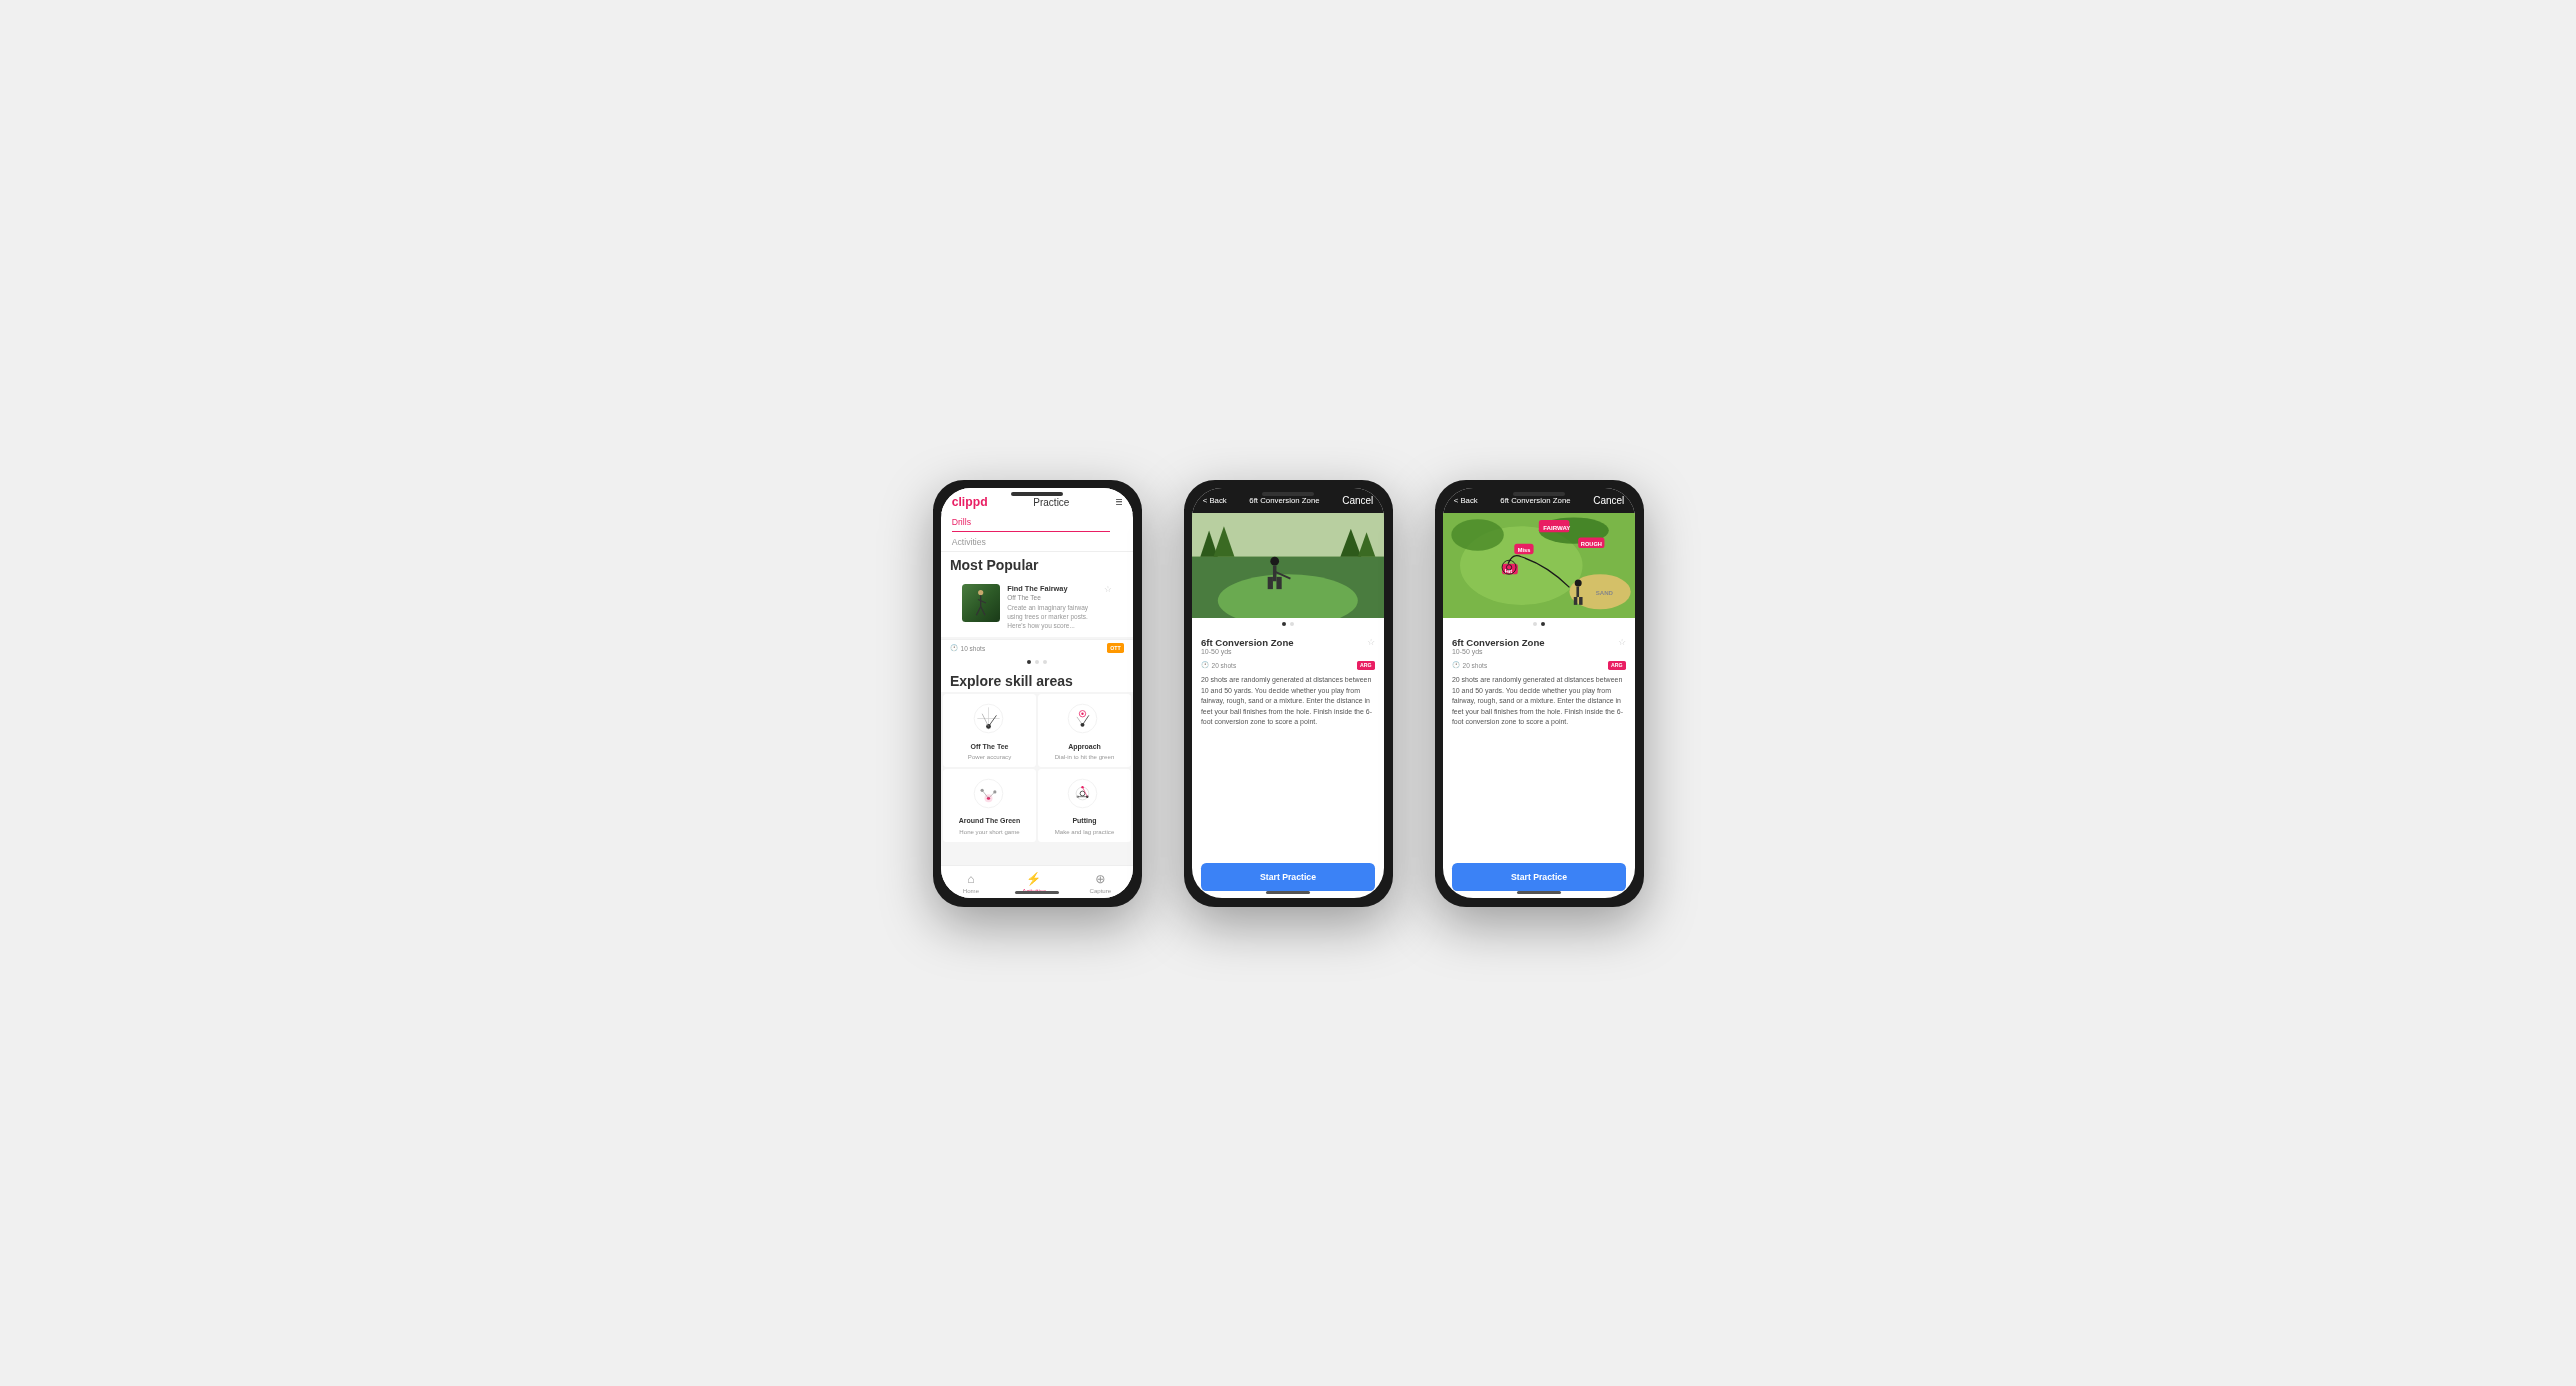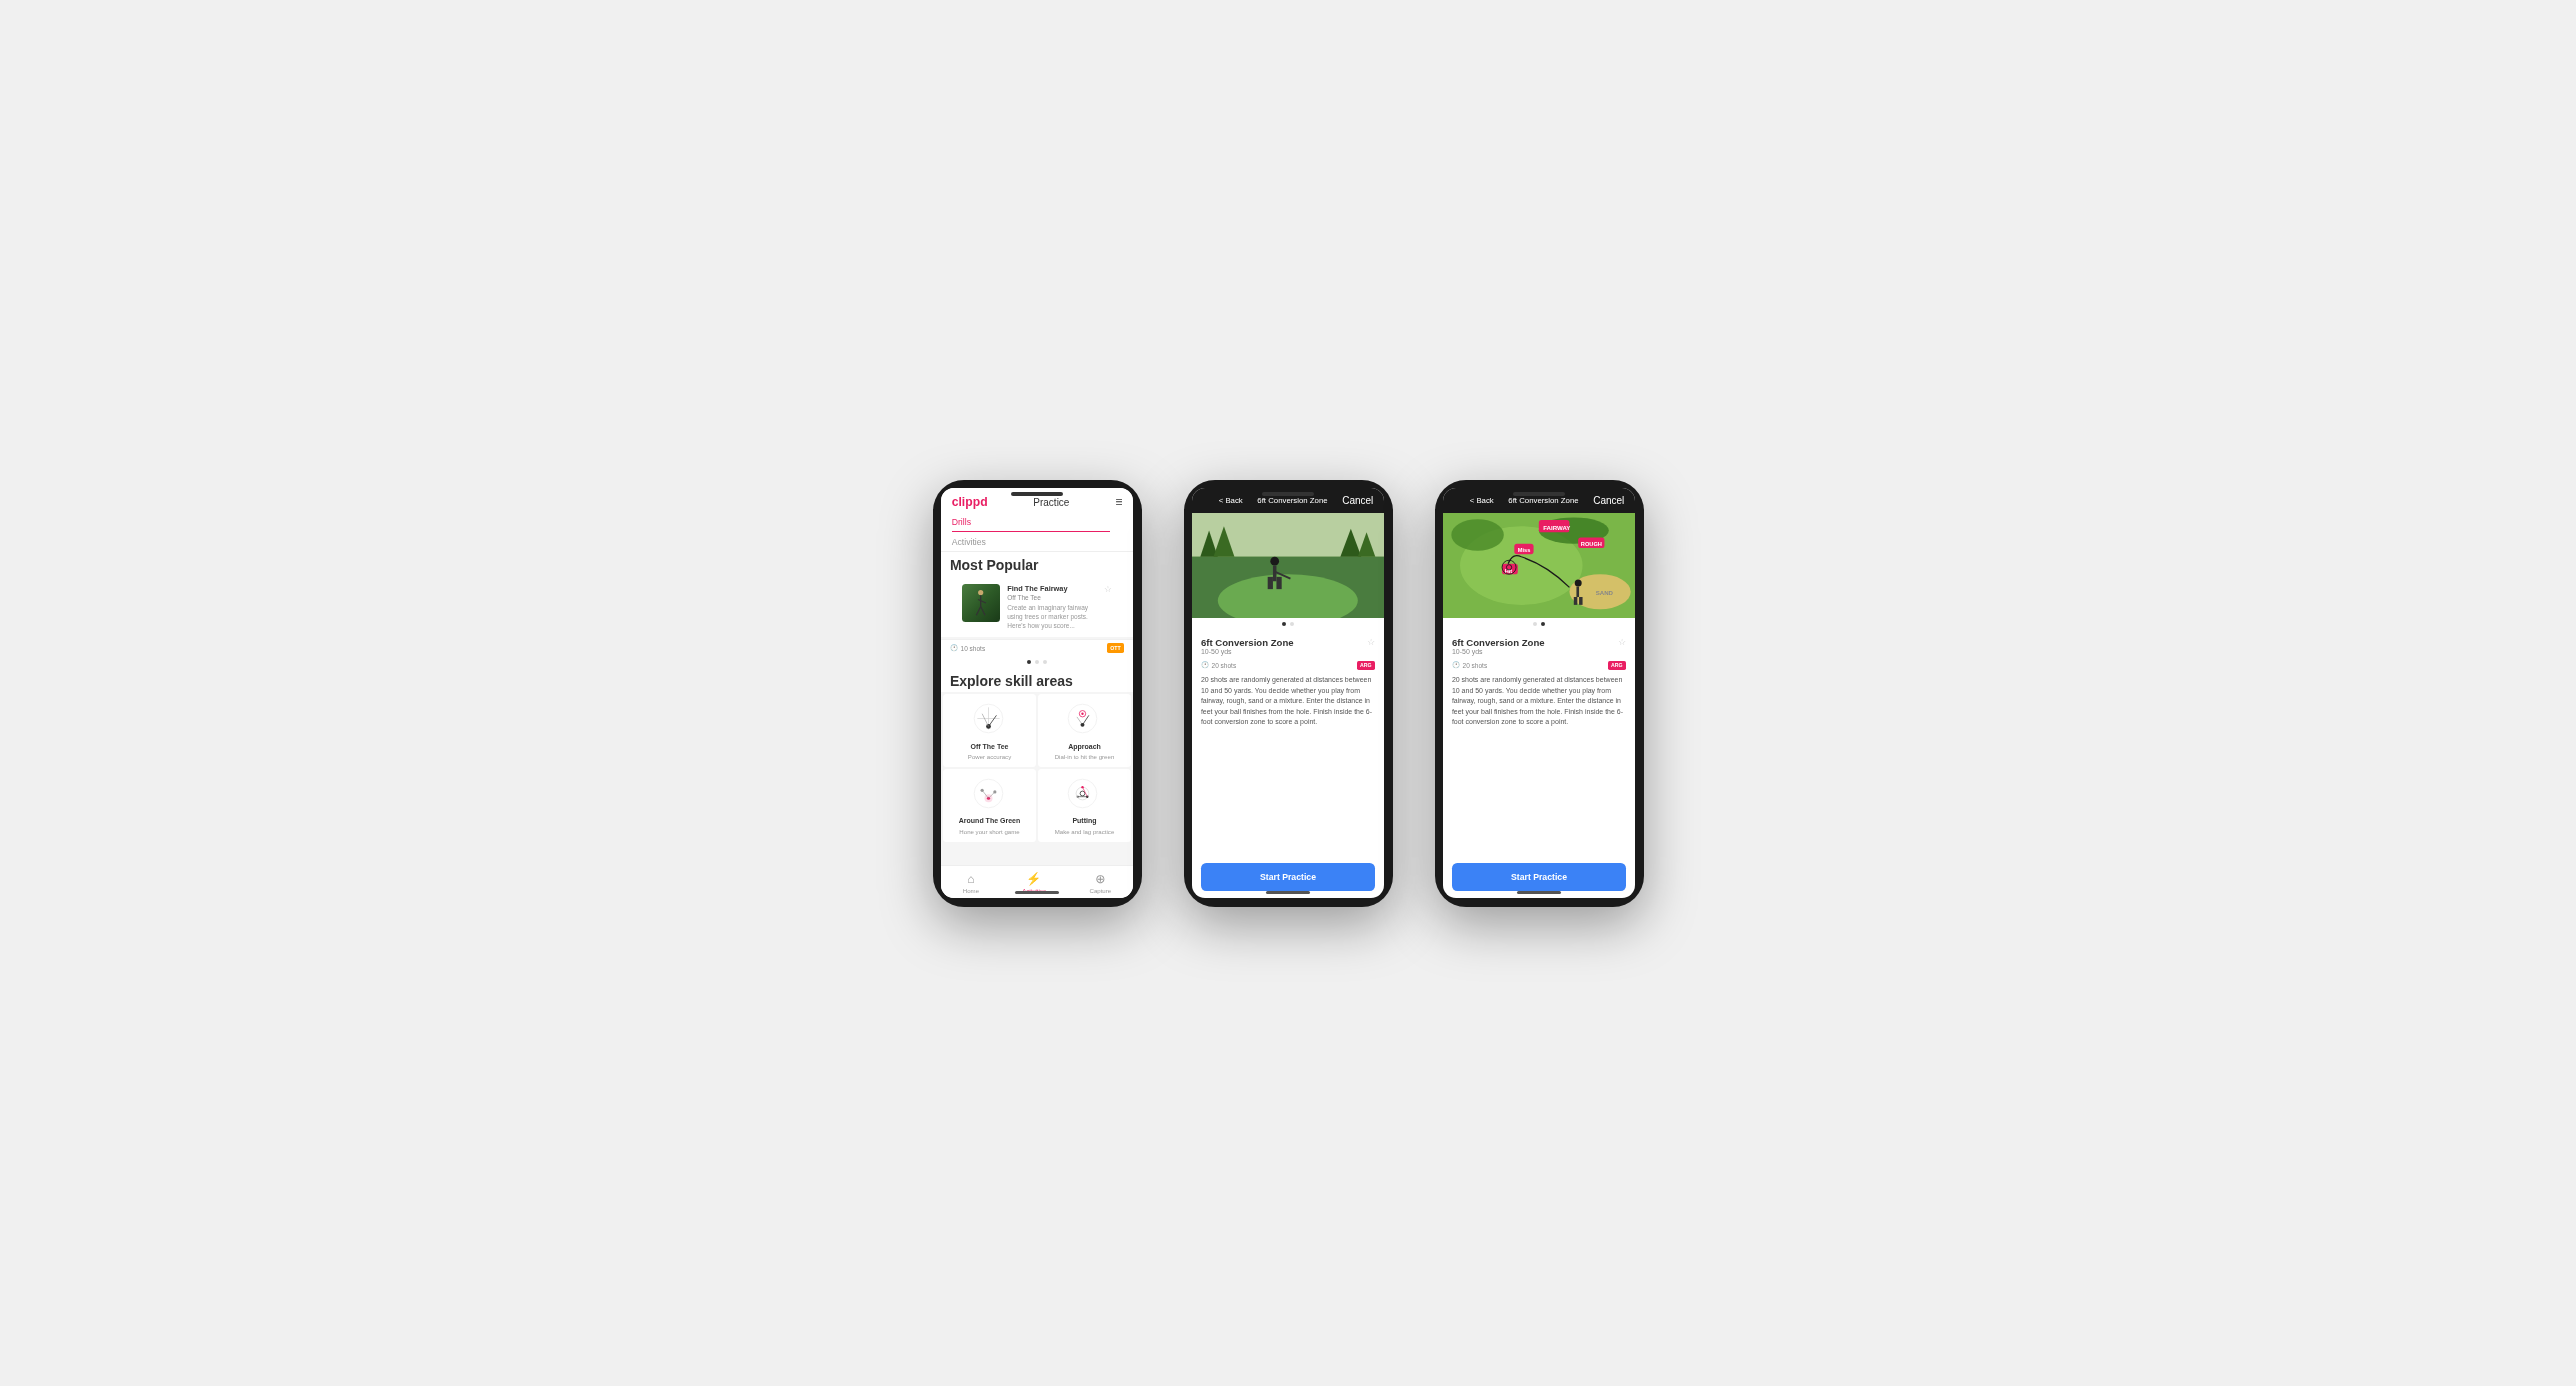--- a/index.html
+++ b/index.html
@@ -24,21 +24,21 @@
       background: #1a1a1a;
       border-radius: 31px;
       padding: 8.7px;
       box-shadow: 0 17.4px 52px rgba(0,0,0,0.35);
       position: relative;
       display: flex;
       flex-direction: column;
     }
     .phone-screen {
       background: #fff;
-      border-radius: 13px;
+      border-radius: 30px;
       flex: 1;
       overflow: hidden;
       display: flex;
       flex-direction: column;
       position: relative;
     }
     .phone::before {
       content: '';
       position: absolute;
       top: 12.2px;
@@ -255,21 +255,20 @@
       justify-content: space-between;
       padding: 7px 10.5px;
       background: #1a1a1a;
     }
     .back-btn {
       color: #fff;
       font-size: 7.8px;
       display: flex;
       align-items: center;
       gap: 2.6px;
-      margin-left: 16px;
     }
     .header-title {
       color: #fff;
       font-size: 7.8px;
       font-weight: 500;
     }
     .cancel-btn {
       color: #fff;
       font-size: 10px;
     }

